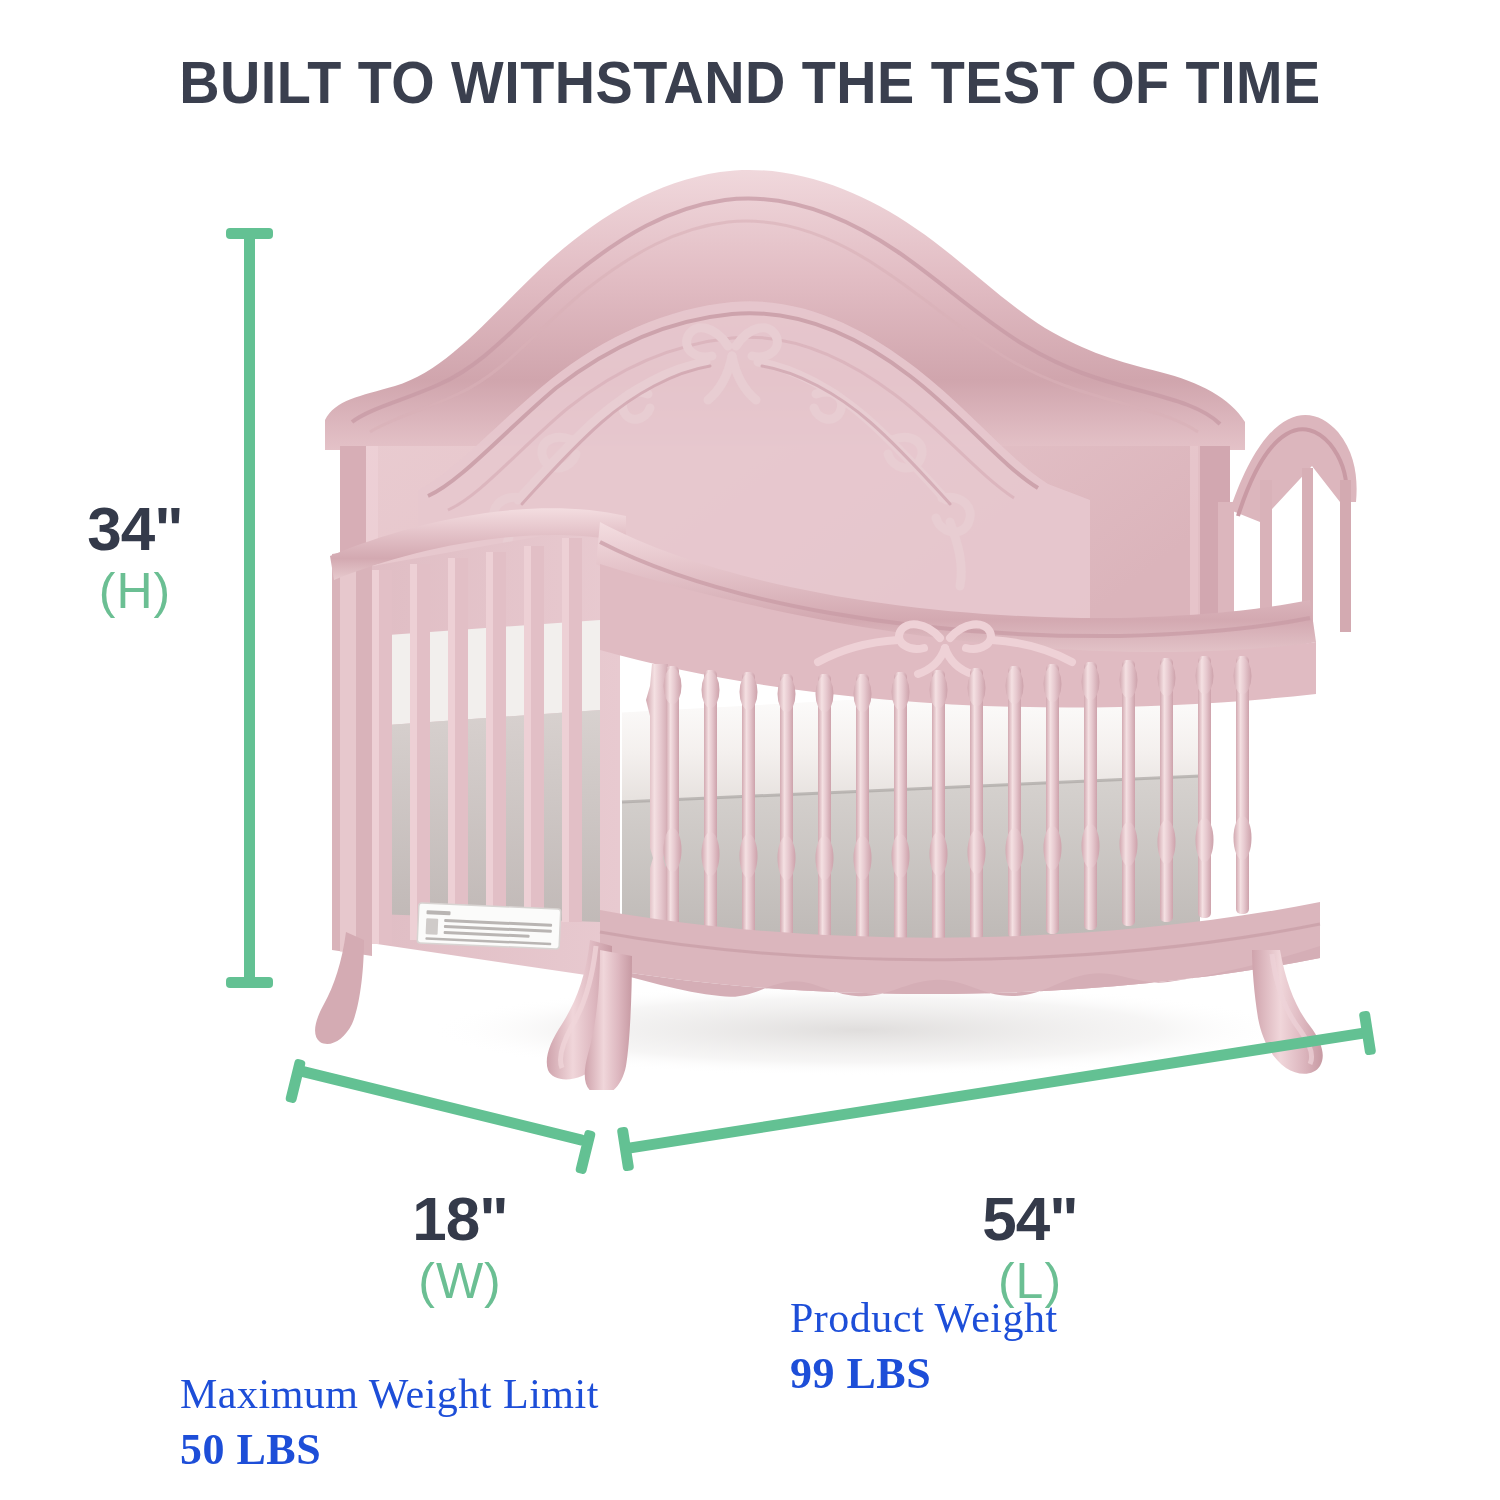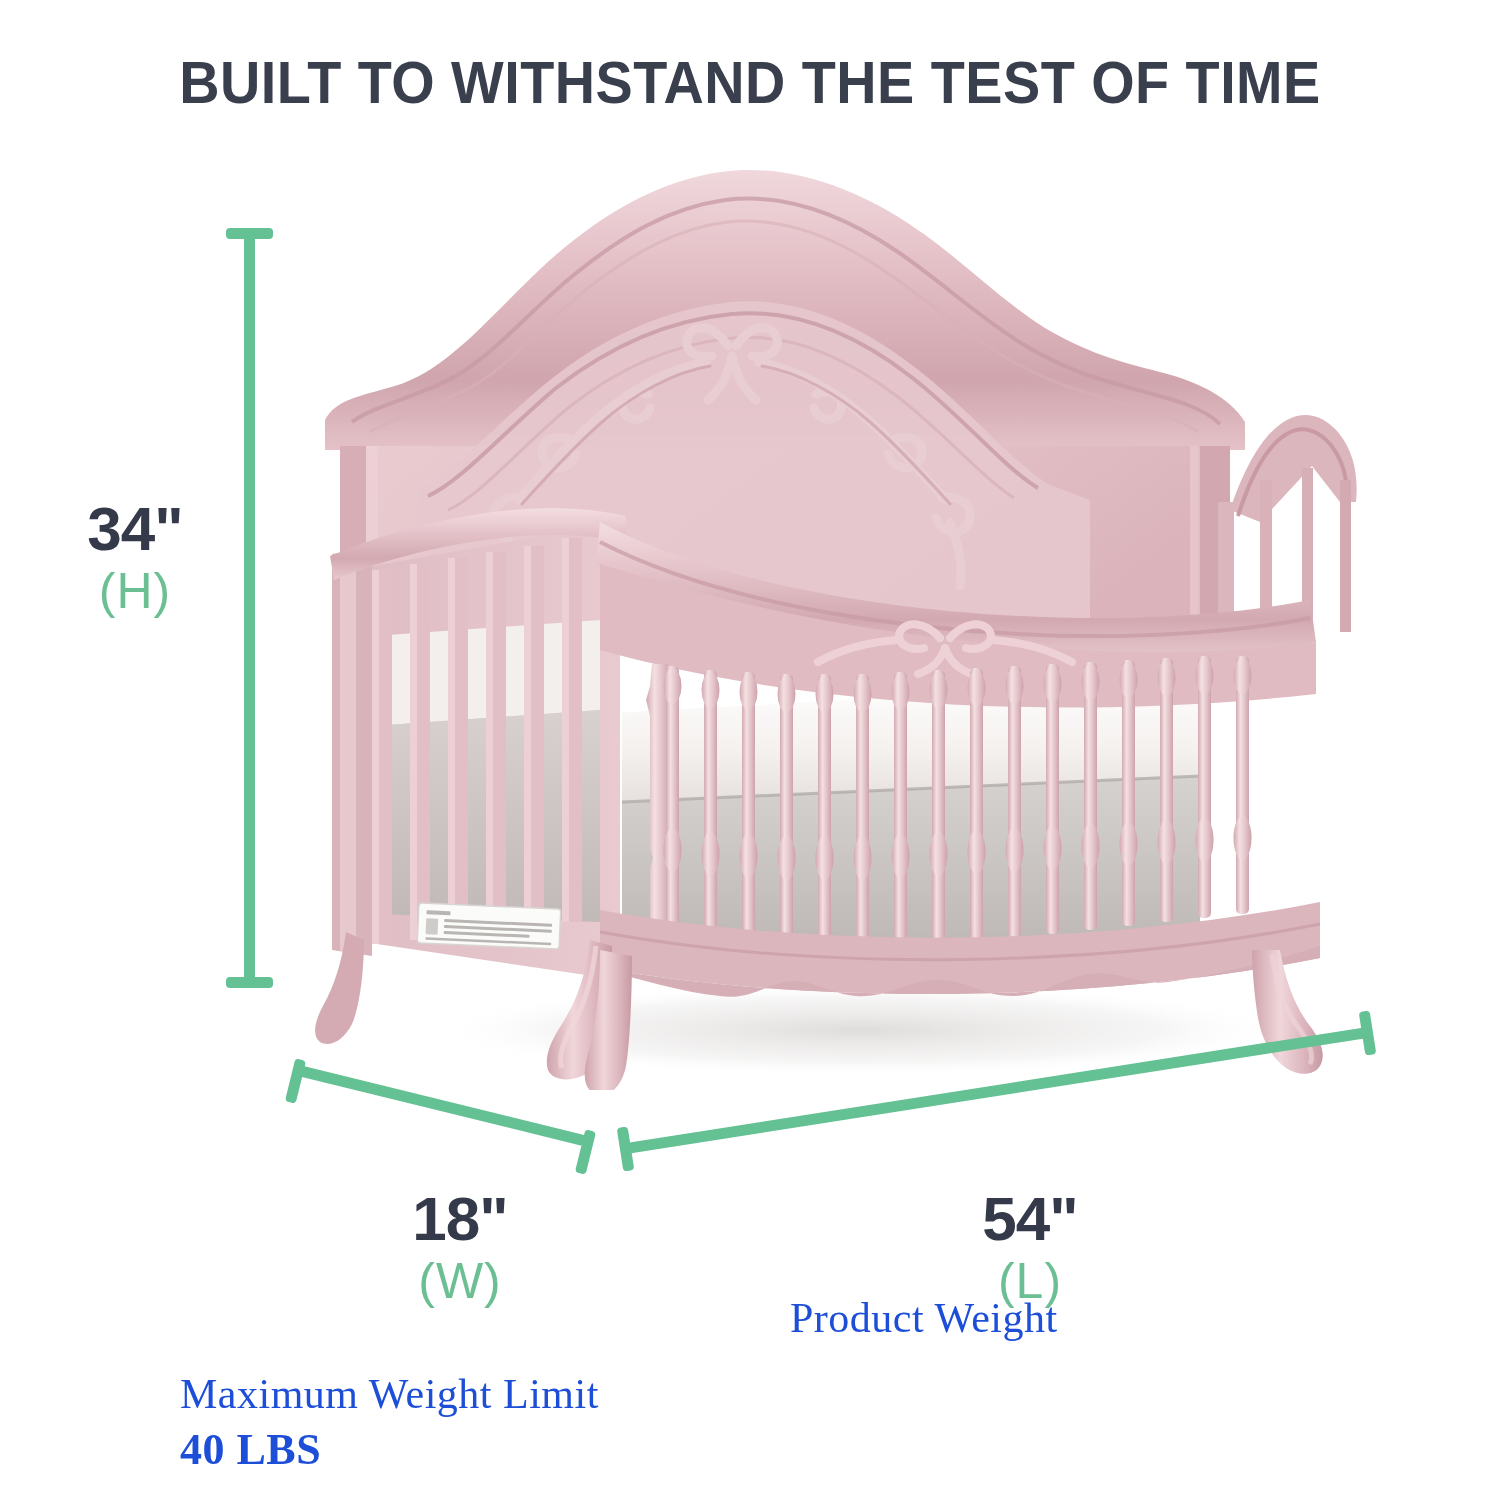--- a/index.html
+++ b/index.html
@@ -558,20 +558,21 @@
     <div class="dim-axis">(W)</div>
   </div>
 
   <div class="dim-label" id="label-l">
     <div class="dim-value">54"</div>
     <div class="dim-axis">(L)</div>
   </div>
 
   <div class="spec" id="spec-left">
     <div class="spec-title">Maximum Weight Limit</div>
-    <div class="spec-value">40 LBS</div>
+    <div class="spec-value">50 LBS</div>
   </div>
 
   <div class="spec" id="spec-right">
     <div class="spec-title">Product Weight</div>
+    <div class="spec-value">99 LBS</div>
   </div>
 
 </div>
 
 </body></html>

